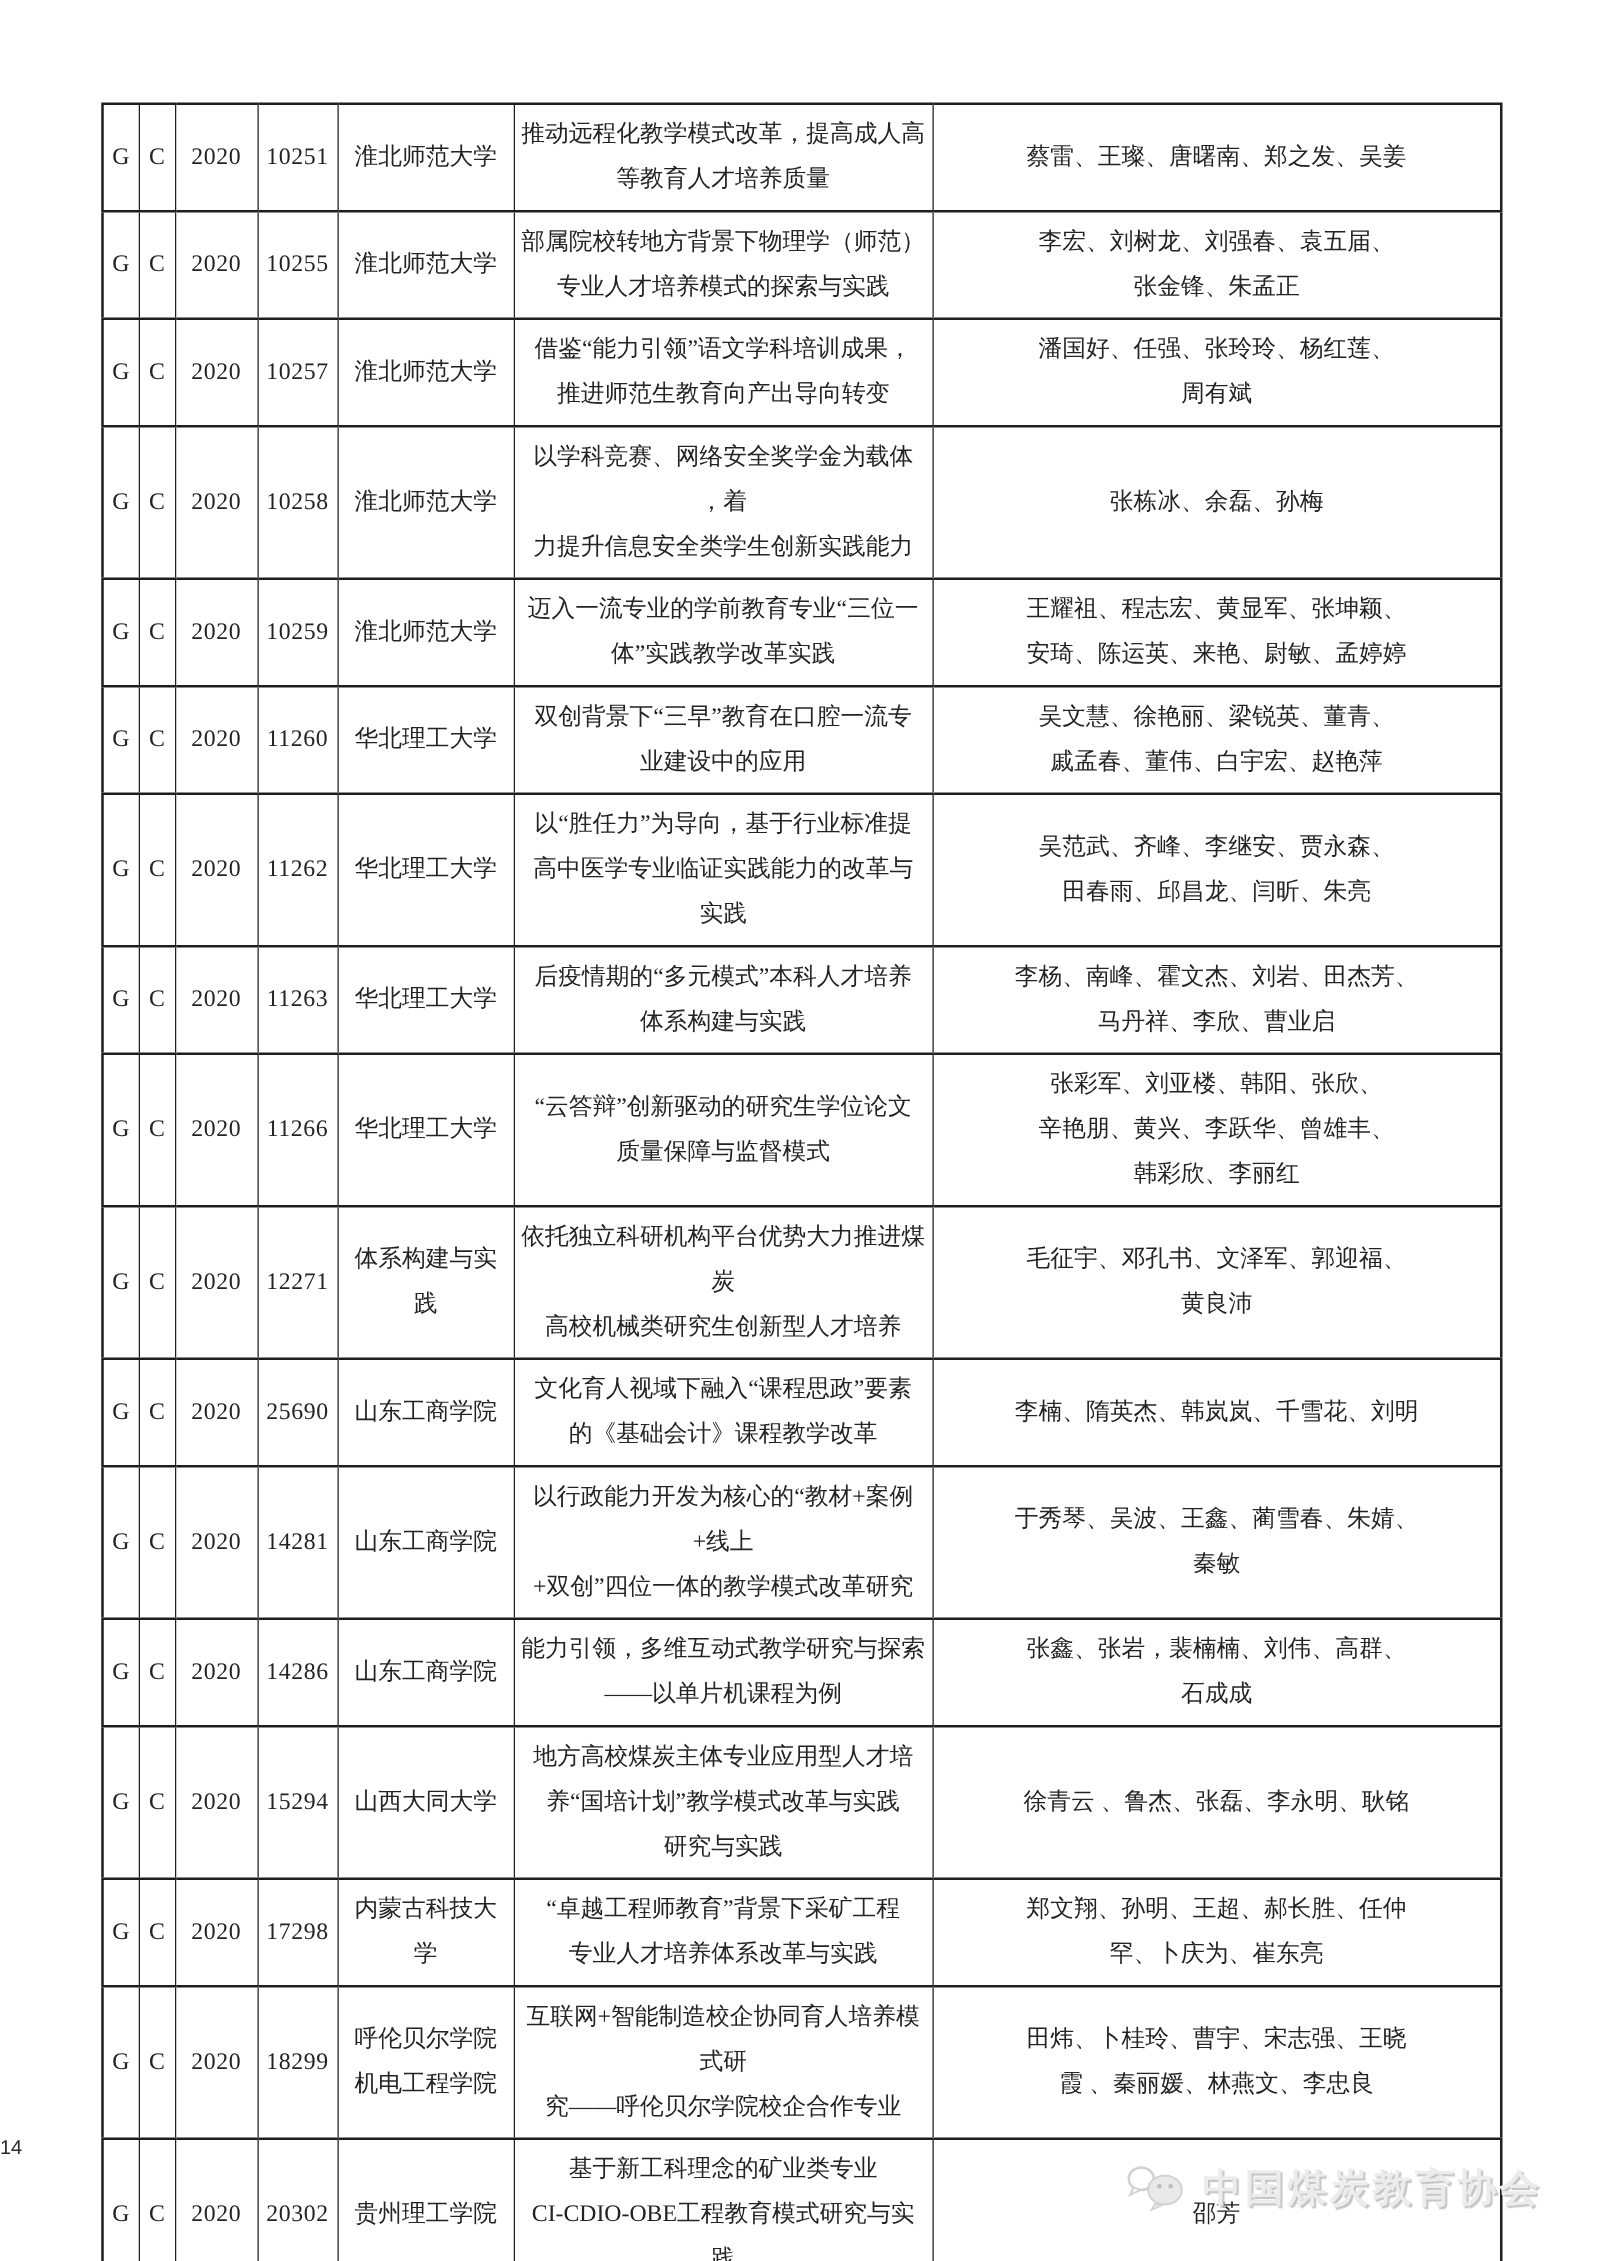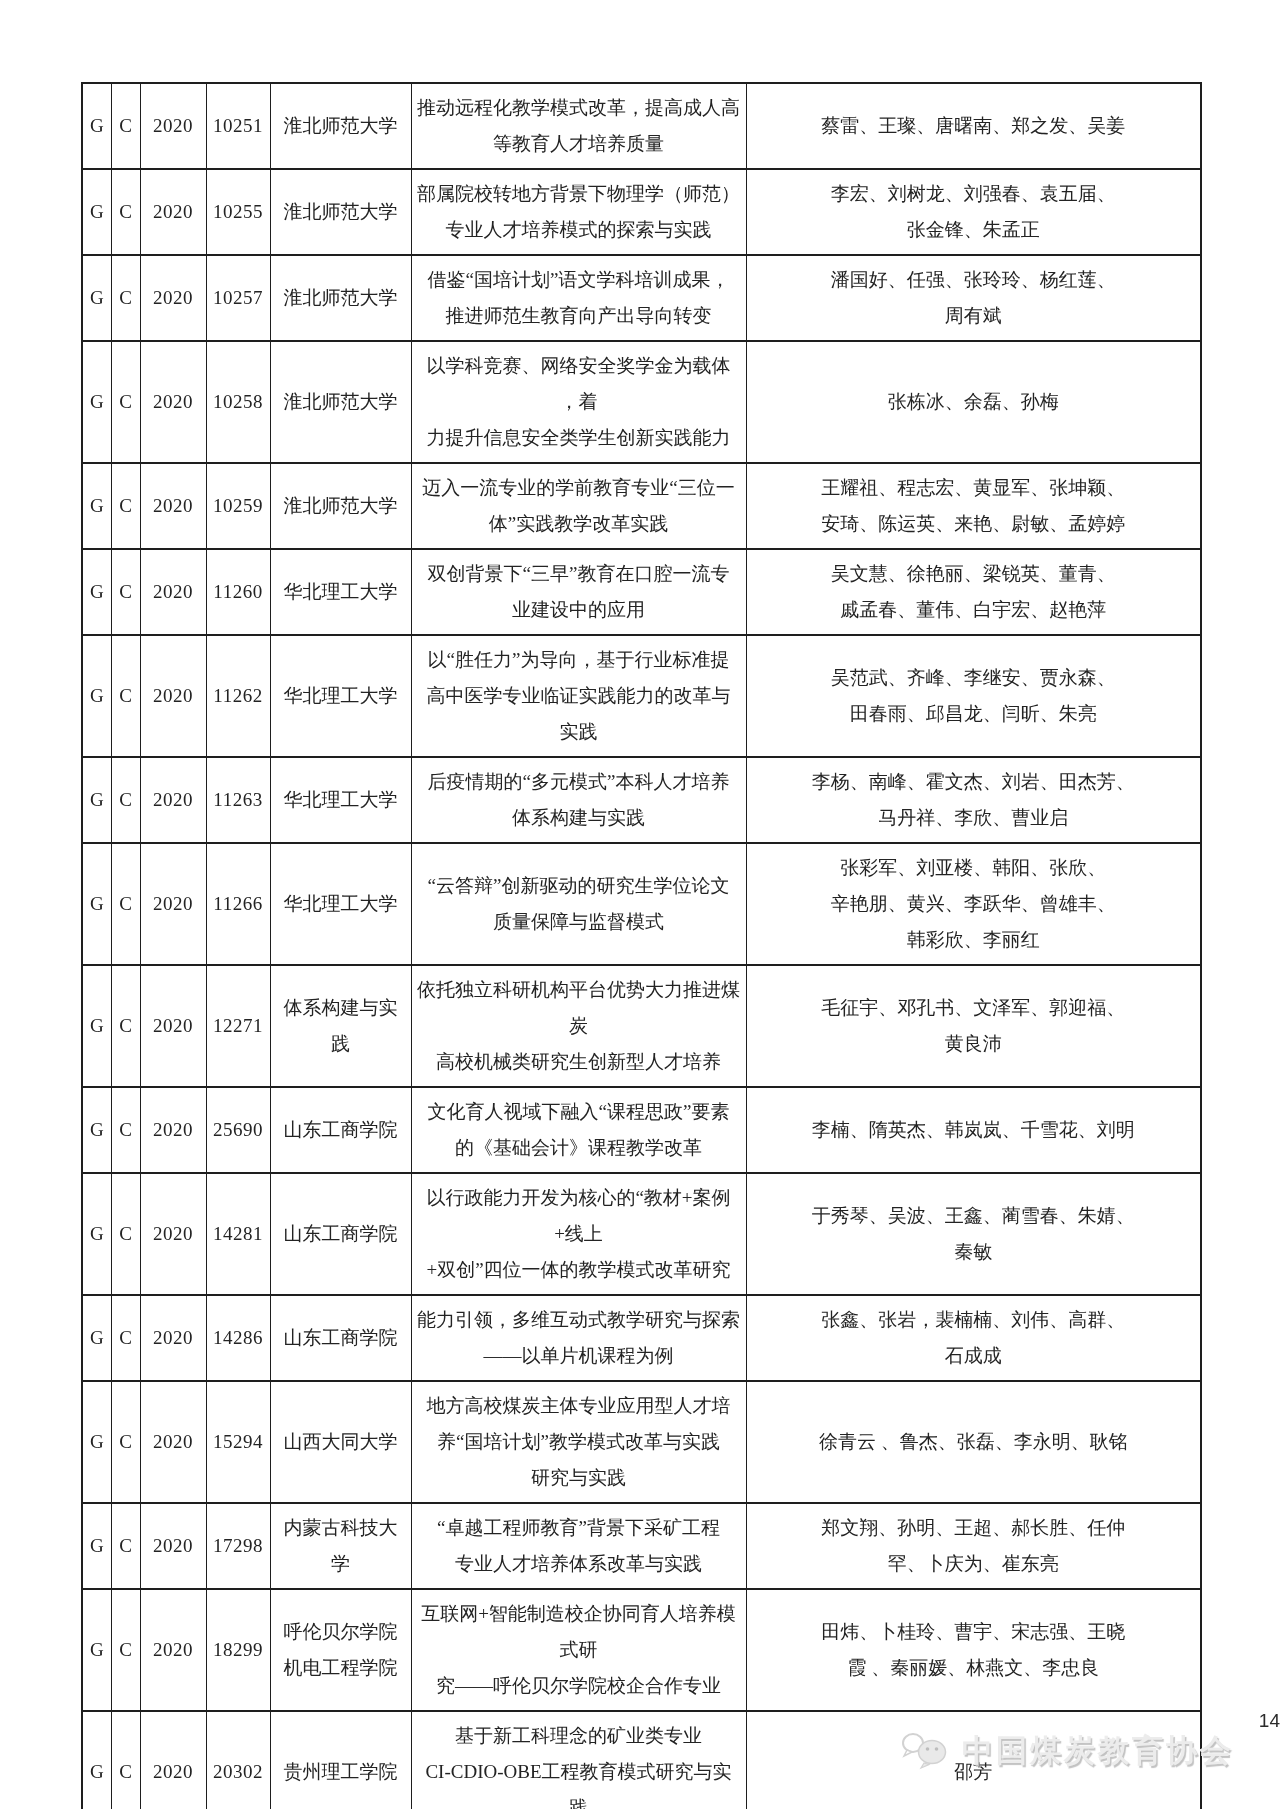--- a/index.html
+++ b/index.html
@@ -57,23 +57,23 @@
     padding: 6px 8px 6px 14px;
     white-space: pre-line;
     line-height: 37px;
   }
 
   .page-number {
     position: absolute;
     top: 1710px;
     left: 0;
     width: 100%;
-    text-align: right;
+    text-align: left;
     font-family: "Liberation Sans", "DejaVu Sans", sans-serif;
-    font-size: 19px;
+    font-size: 16px;
     color: #2b2b2b;
   }
 
   .watermark {
     position: absolute;
     top: 1730px;
     right: 46px;
     display: flex;
     align-items: center;
     gap: 10px;
@@ -123,21 +123,21 @@
 专业人才培养模式的探索与实践</td>
       <td class="c-names">李宏、刘树龙、刘强春、袁五届、
 张金锋、朱孟正</td>
     </tr>
         <tr>
       <td class="c-g">G</td>
       <td class="c-c">C</td>
       <td class="c-year">2020</td>
       <td class="c-id">10257</td>
       <td class="c-school">淮北师范大学</td>
-      <td class="c-title">借鉴“国培计划”语文学科培训成果，
+      <td class="c-title">借鉴“能力引领”语文学科培训成果，
 推进师范生教育向产出导向转变</td>
       <td class="c-names">潘国好、任强、张玲玲、杨红莲、
 周有斌</td>
     </tr>
         <tr>
       <td class="c-g">G</td>
       <td class="c-c">C</td>
       <td class="c-year">2020</td>
       <td class="c-id">10258</td>
       <td class="c-school">淮北师范大学</td>

